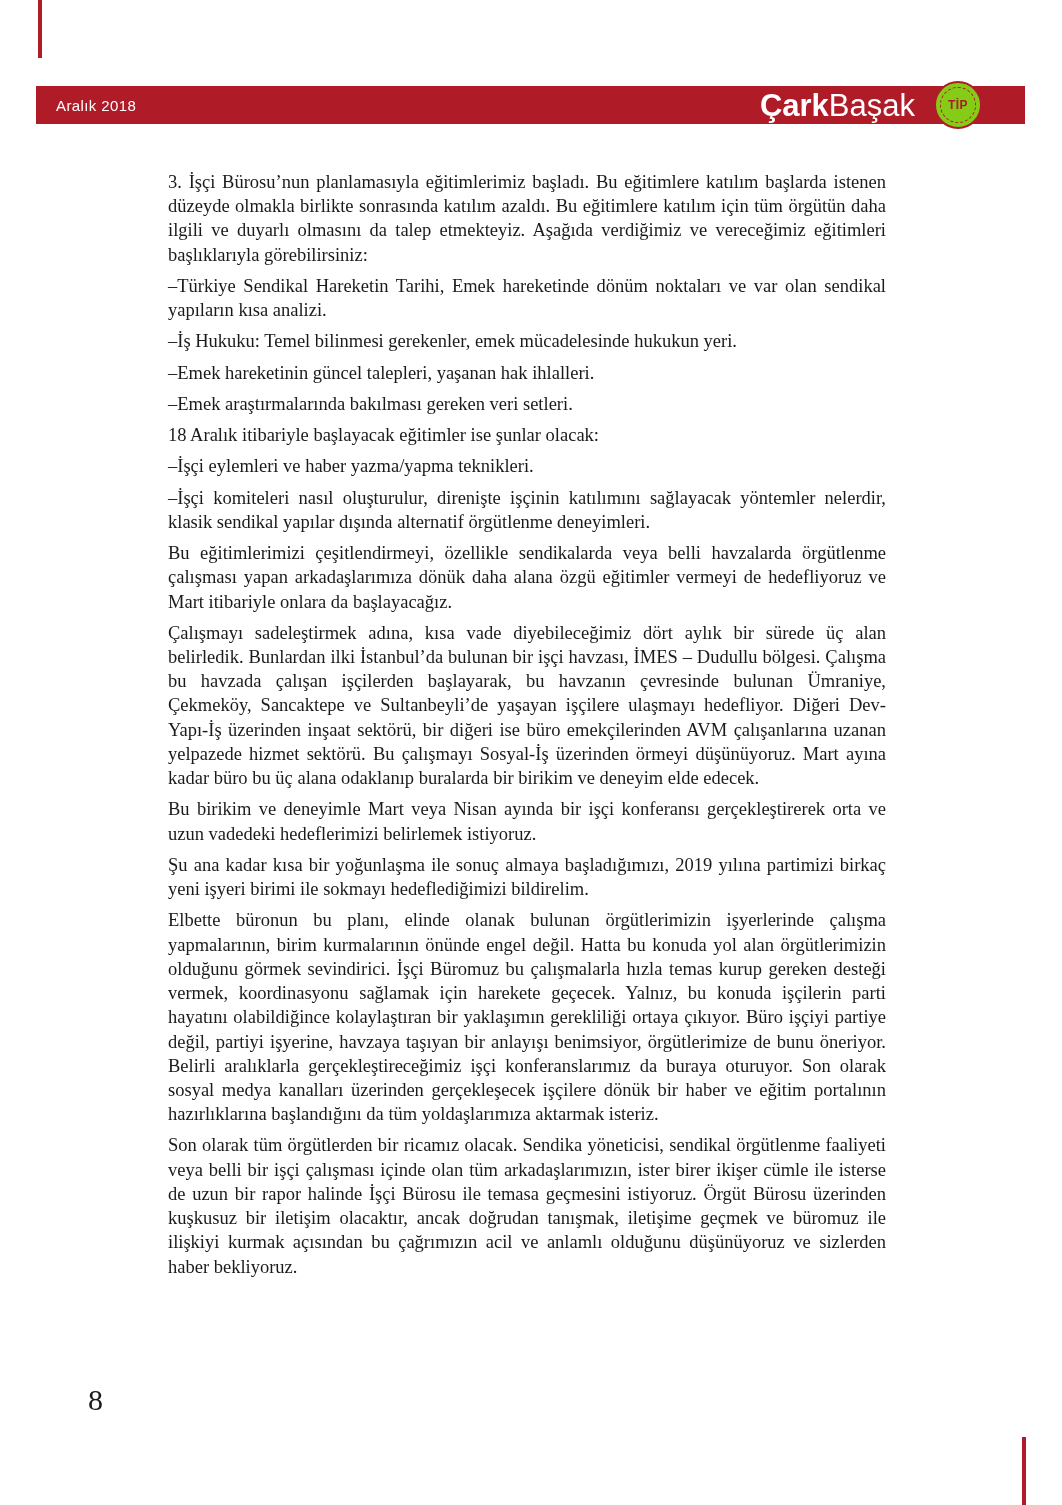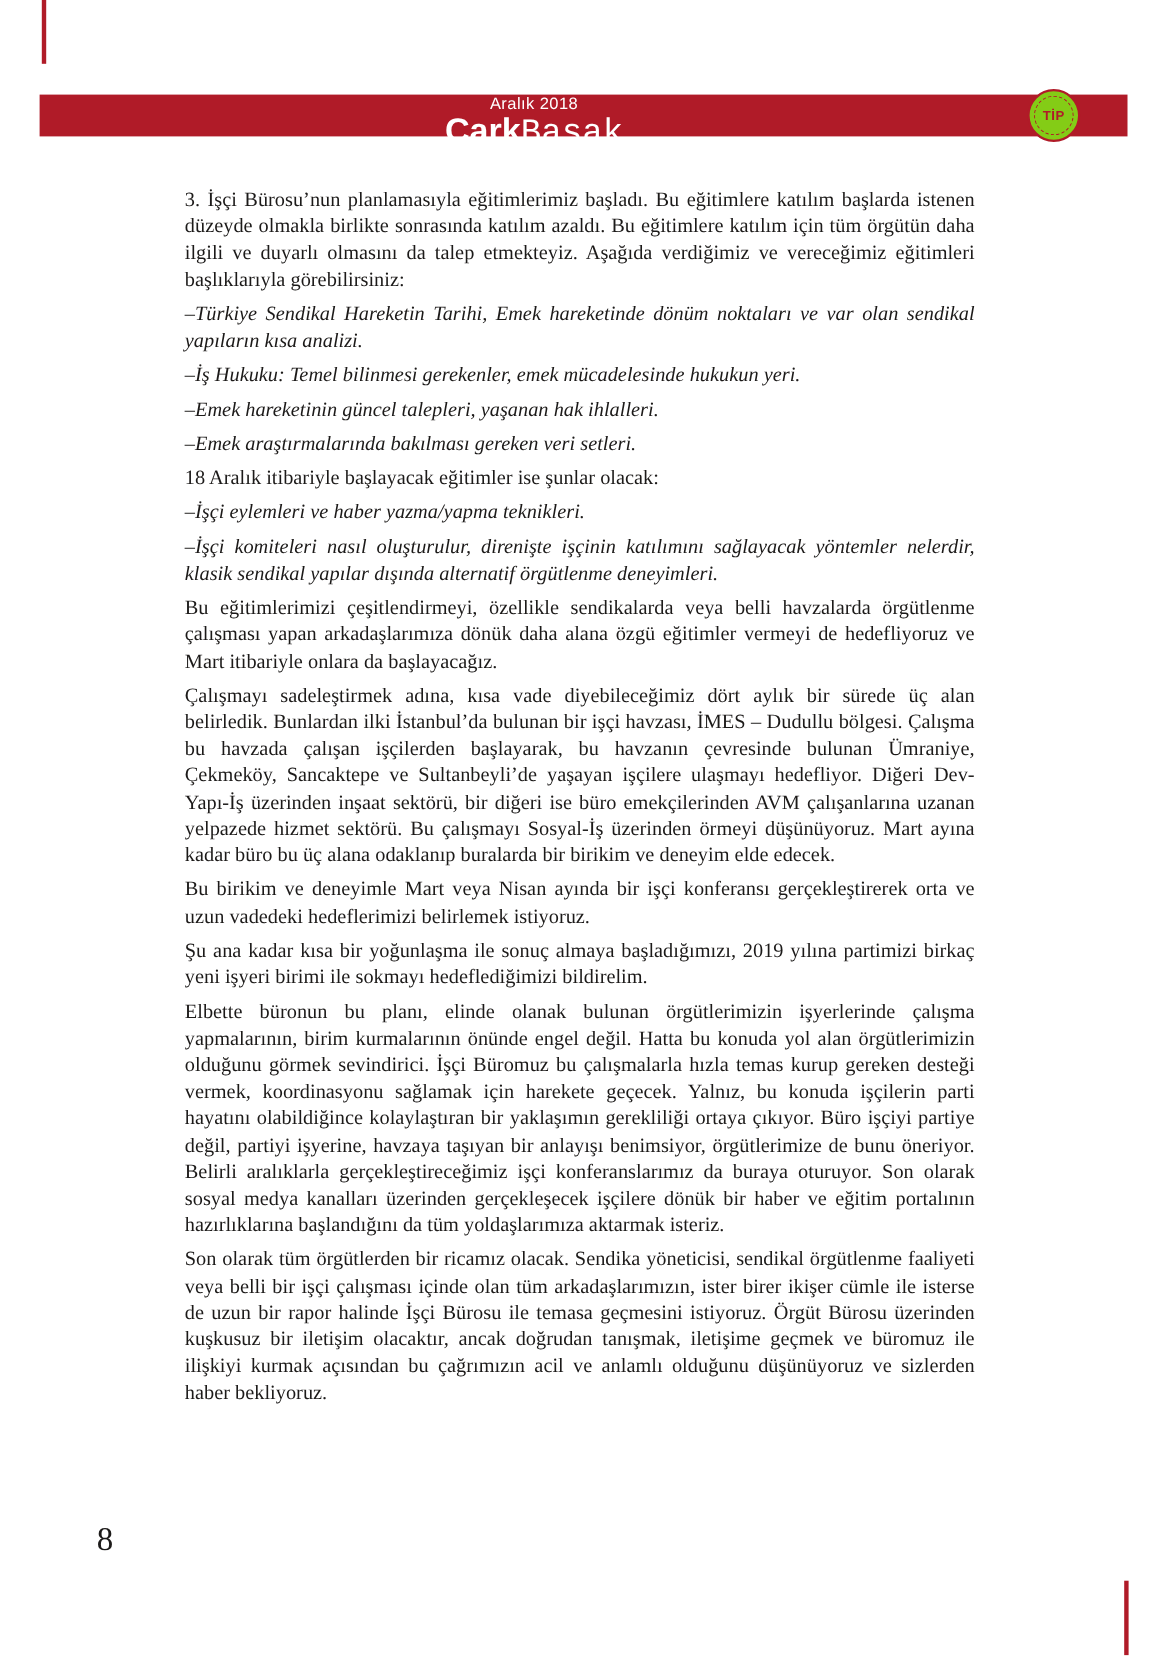--- a/index.html
+++ b/index.html
@@ -32,37 +32,36 @@
     left:36px;
     top:86px;
     width:989px;
     height:38px;
     background:var(--accent);
     display:flex;
     align-items:center;
     justify-content:space-between;
     padding-left:20px;
     padding-right:110px;
-    flex-direction:column;
   }
   .header-date{
     font-family:"Liberation Sans","DejaVu Sans",sans-serif;
     font-size:15px;
     color:#ffffff;
     letter-spacing:0.4px;
   }
   .masthead{
     font-family:"Liberation Sans","DejaVu Sans",sans-serif;
     font-size:31px;
     color:#ffffff;
     line-height:1;
     white-space:nowrap;
   }
   .masthead .bold{font-weight:700;}
-  .masthead .light{font-weight:400;font-family:Liberation Mono, monospace;}
+  .masthead .light{font-weight:400;}
 
   
   .tip-logo{
     position:absolute;
     right:43px;
     top:-5px;
     width:48px;
     height:48px;
     border-radius:50%;
     background:#84cc16;
@@ -96,21 +95,20 @@
     width:730px;
     font-size:18.5px;
     line-height:1.31;
   }
   .para{
     margin:0 12px 7px 0;
     text-align:justify;
     text-justify:inter-word;
   }
   .para.italic{
-    font-style:italic;
   }
 
   .page-number{
     position:absolute;
     left:88px;
     top:1383px;
     font-size:30px;
     color:var(--text);
     font-family:"Liberation Serif","DejaVu Serif",serif;
   }

